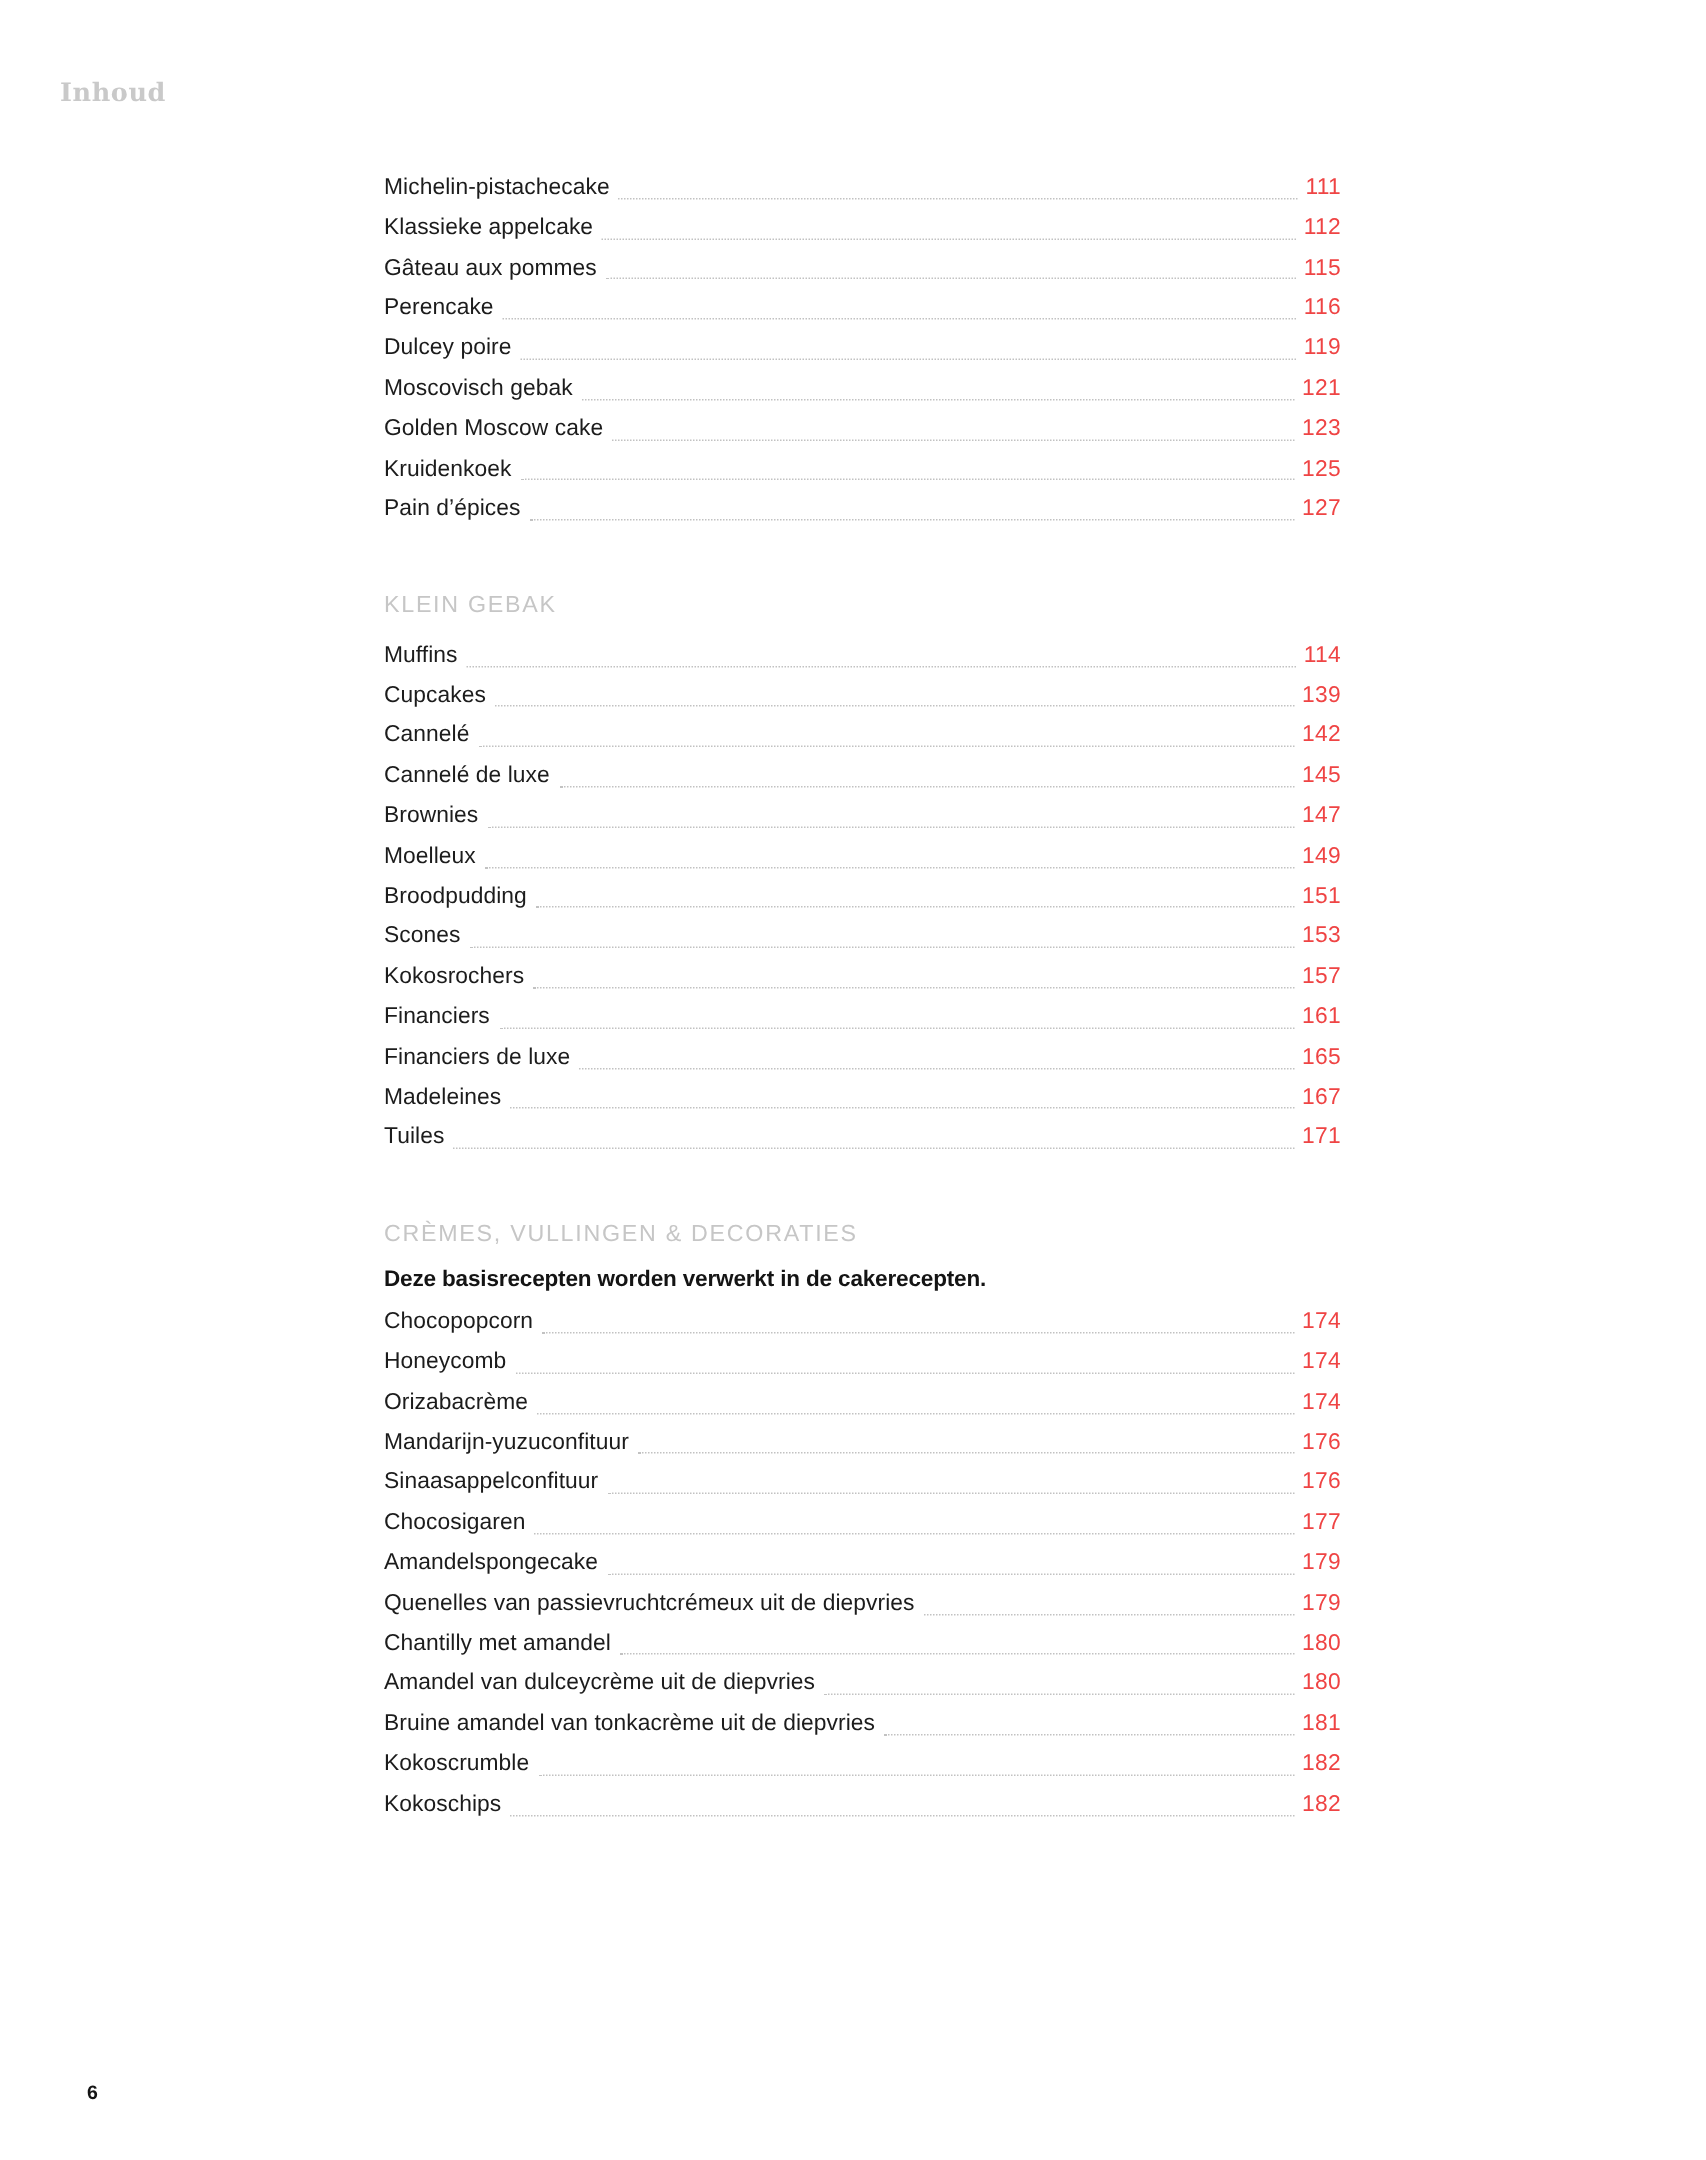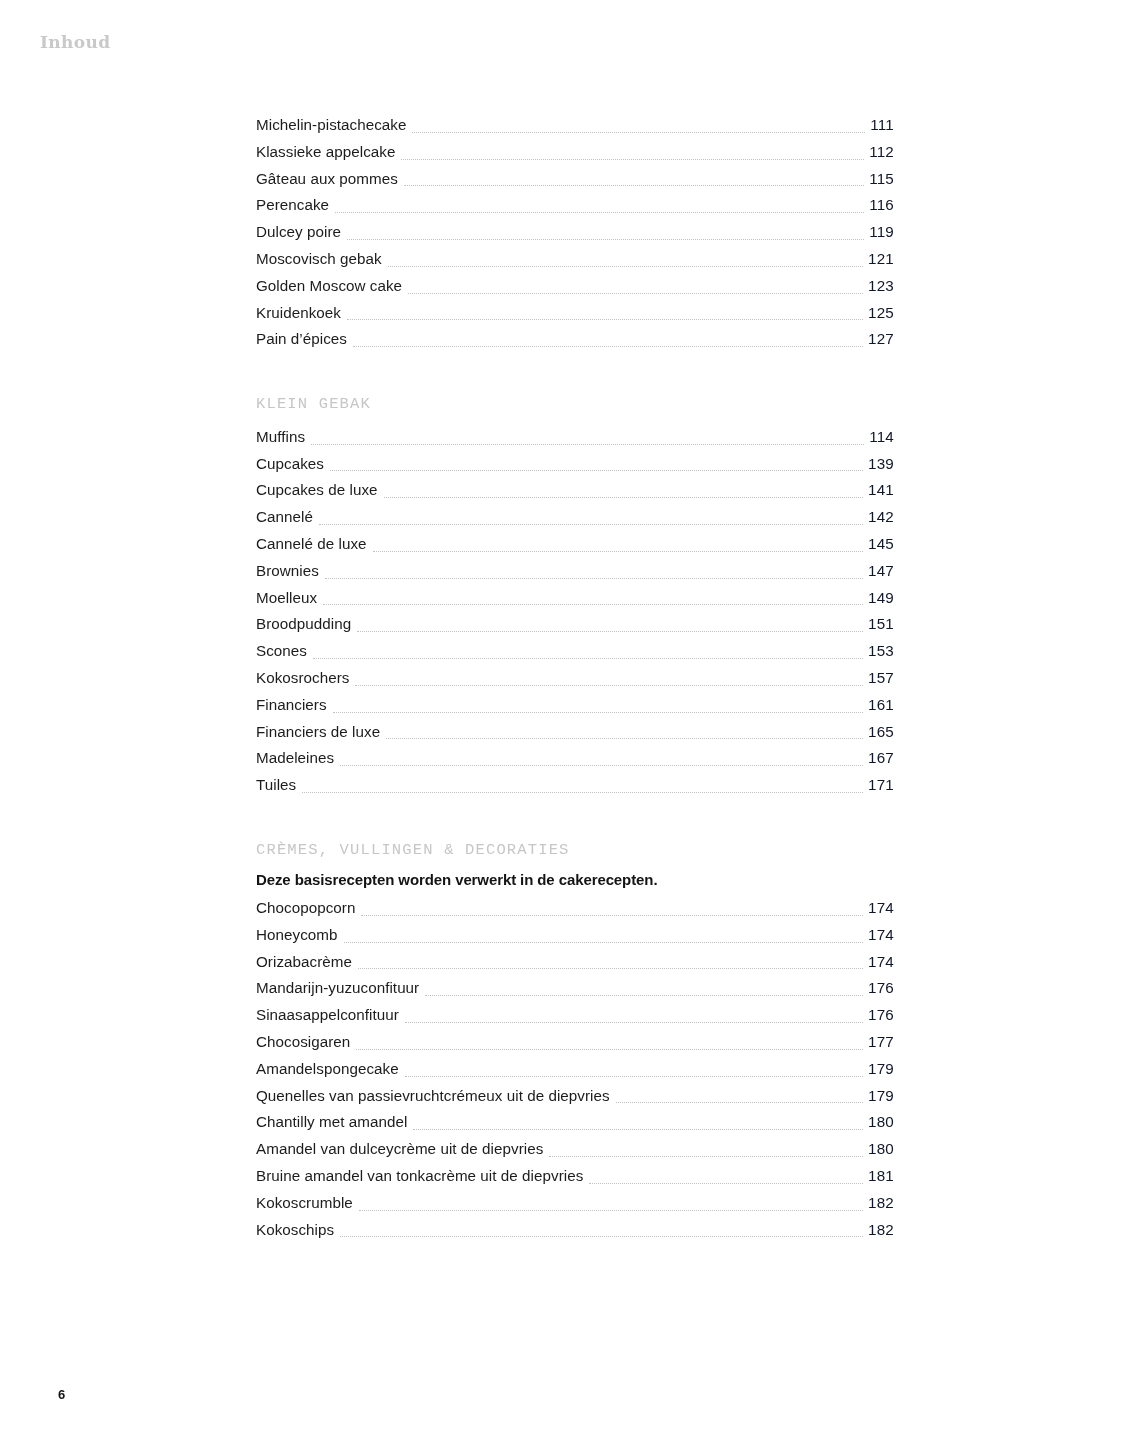--- a/index.html
+++ b/index.html
@@ -13,21 +13,21 @@
     position: relative;
     font-family: "Liberation Sans", sans-serif;
     color: #1a1a1a;
     overflow: hidden;
   }
 
   
   .running-head {
     position: absolute;
     left: 40px;
-    top: 32px;
+    top: 52px;
     font-family: "DejaVu Serif", serif;
     font-weight: 700;
     font-size: 17px;
     letter-spacing: 0.4px;
     color: #c9c9c9;
   }
 
   
   .toc {
     position: absolute;
@@ -40,21 +40,20 @@
     margin-top: 42px;
   }
 
   .section-heading {
     font-size: 15.5px;
     font-weight: 400;
     letter-spacing: 1.15px;
     color: #c6c6c6;
     margin-bottom: 10px;
     line-height: 1.2;
-    font-family: Liberation Mono, monospace;
   }
 
   .section-note {
     font-size: 15px;
     font-weight: 700;
     color: #141414;
     letter-spacing: -0.1px;
     margin-bottom: 6px;
     line-height: 1.3;
   }
@@ -86,21 +85,21 @@
     position: absolute;
     left: 0;
     right: 0;
     bottom: 6px;
     border-bottom: 1px dotted #c2c2c2;
   }
 
   .entry-page {
     flex: 0 0 auto;
     font-size: 15.2px;
-    color: #0f172a;
+    color: #ef4444;
     text-align: right;
     padding-left: 5px;
     letter-spacing: 0.2px;
   }
 
   
   .folio {
     position: absolute;
     left: 58px;
     bottom: 38px;
@@ -168,25 +167,20 @@
         <span class="entry-title">Muffins</span>
         <span class="entry-leader"></span>
         <span class="entry-page">114</span>
       </div>
       <div class="entry">
         <span class="entry-title">Cupcakes</span>
         <span class="entry-leader"></span>
         <span class="entry-page">139</span>
       </div>
       <div class="entry">
-        <span class="entry-title">Cupcakes de luxe</span>
-        <span class="entry-leader"></span>
-        <span class="entry-page">141</span>
-      </div>
-      <div class="entry">
         <span class="entry-title">Cannelé</span>
         <span class="entry-leader"></span>
         <span class="entry-page">142</span>
       </div>
       <div class="entry">
         <span class="entry-title">Cannelé de luxe</span>
         <span class="entry-leader"></span>
         <span class="entry-page">145</span>
       </div>
       <div class="entry">

